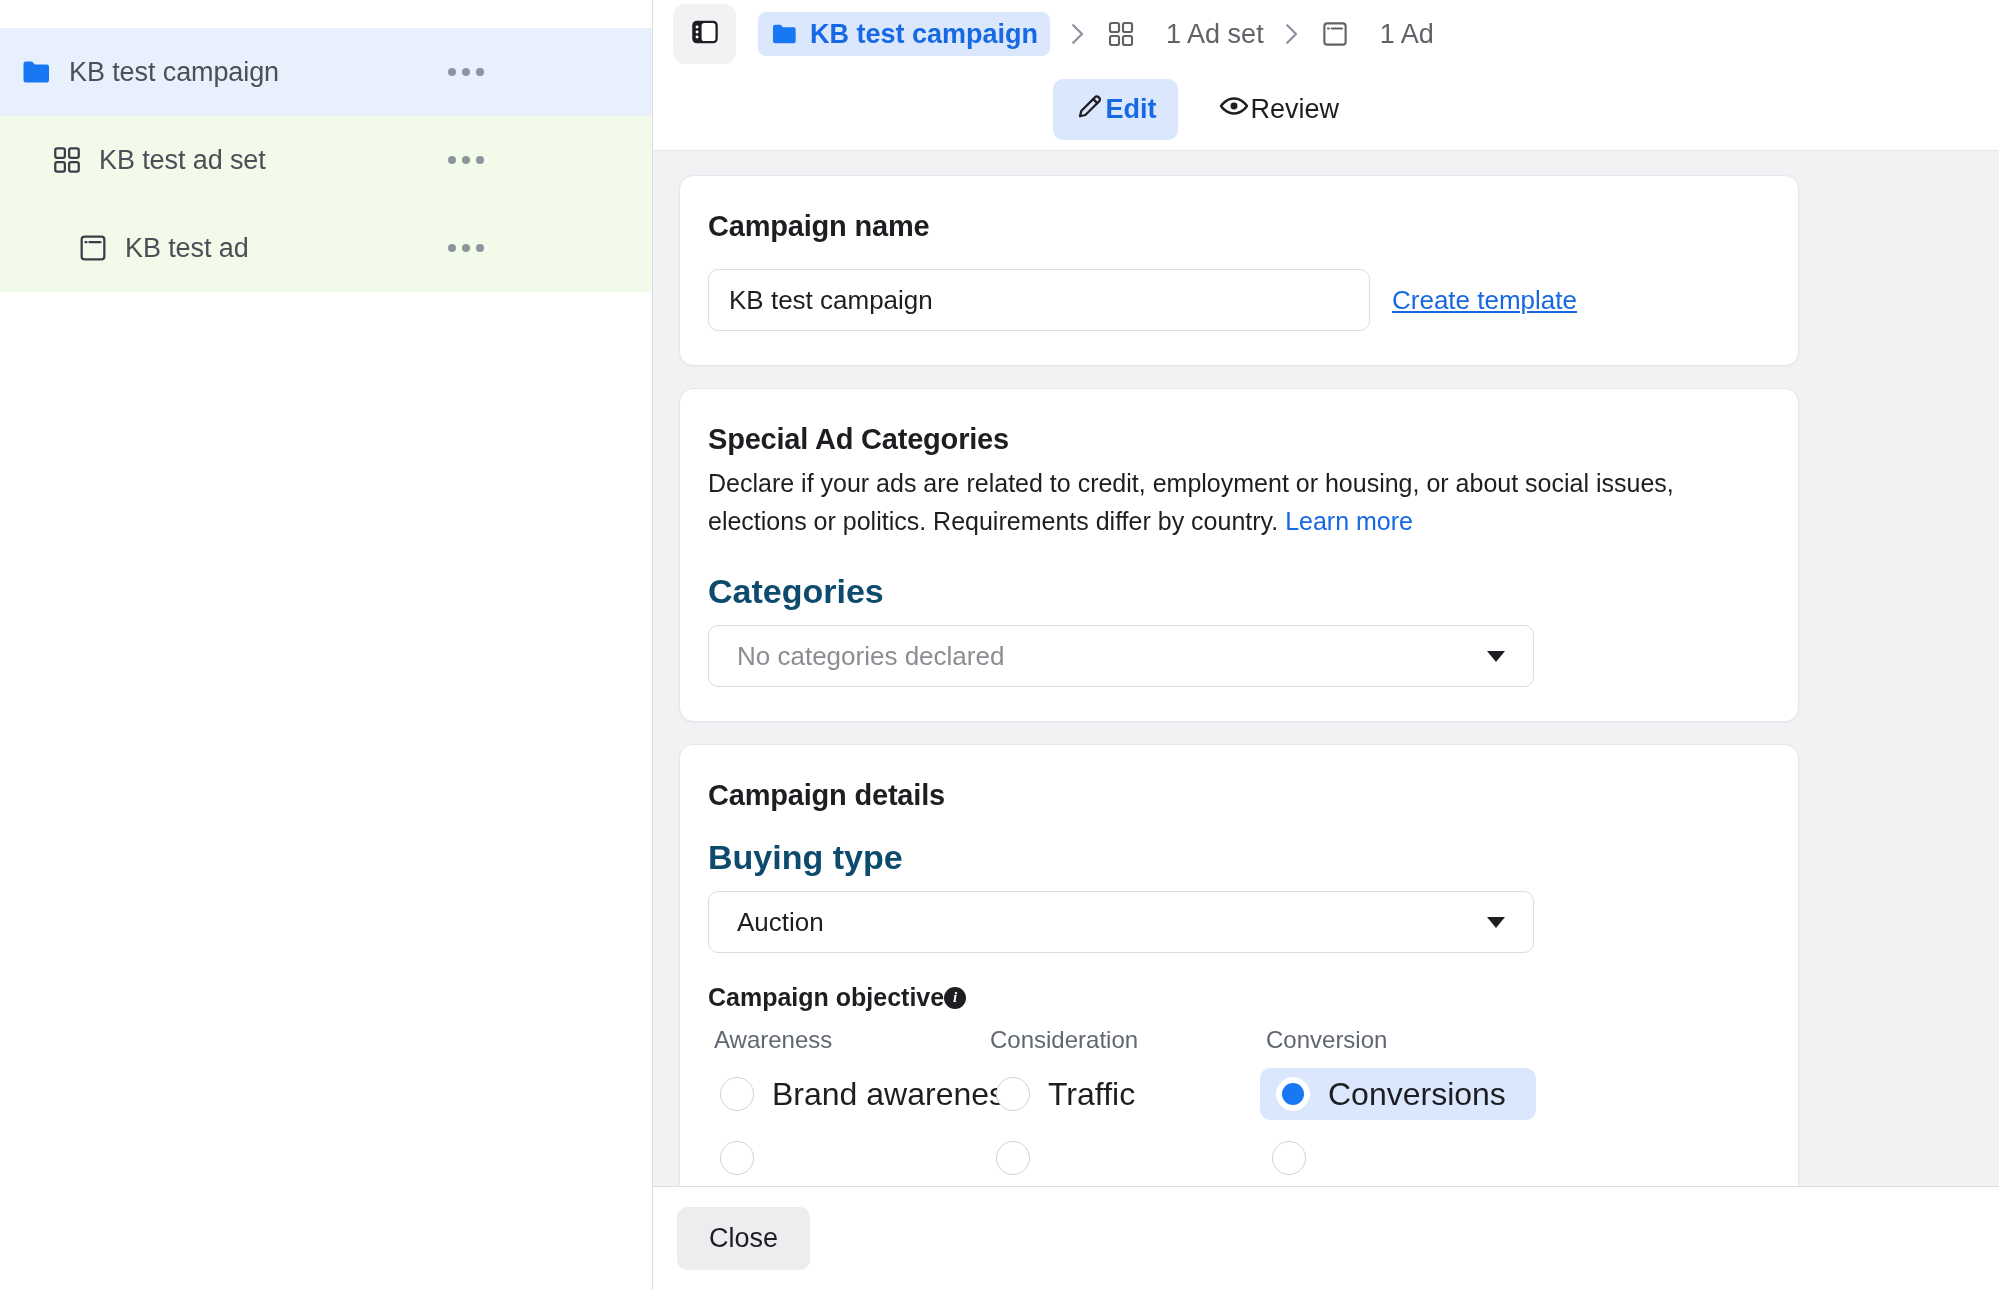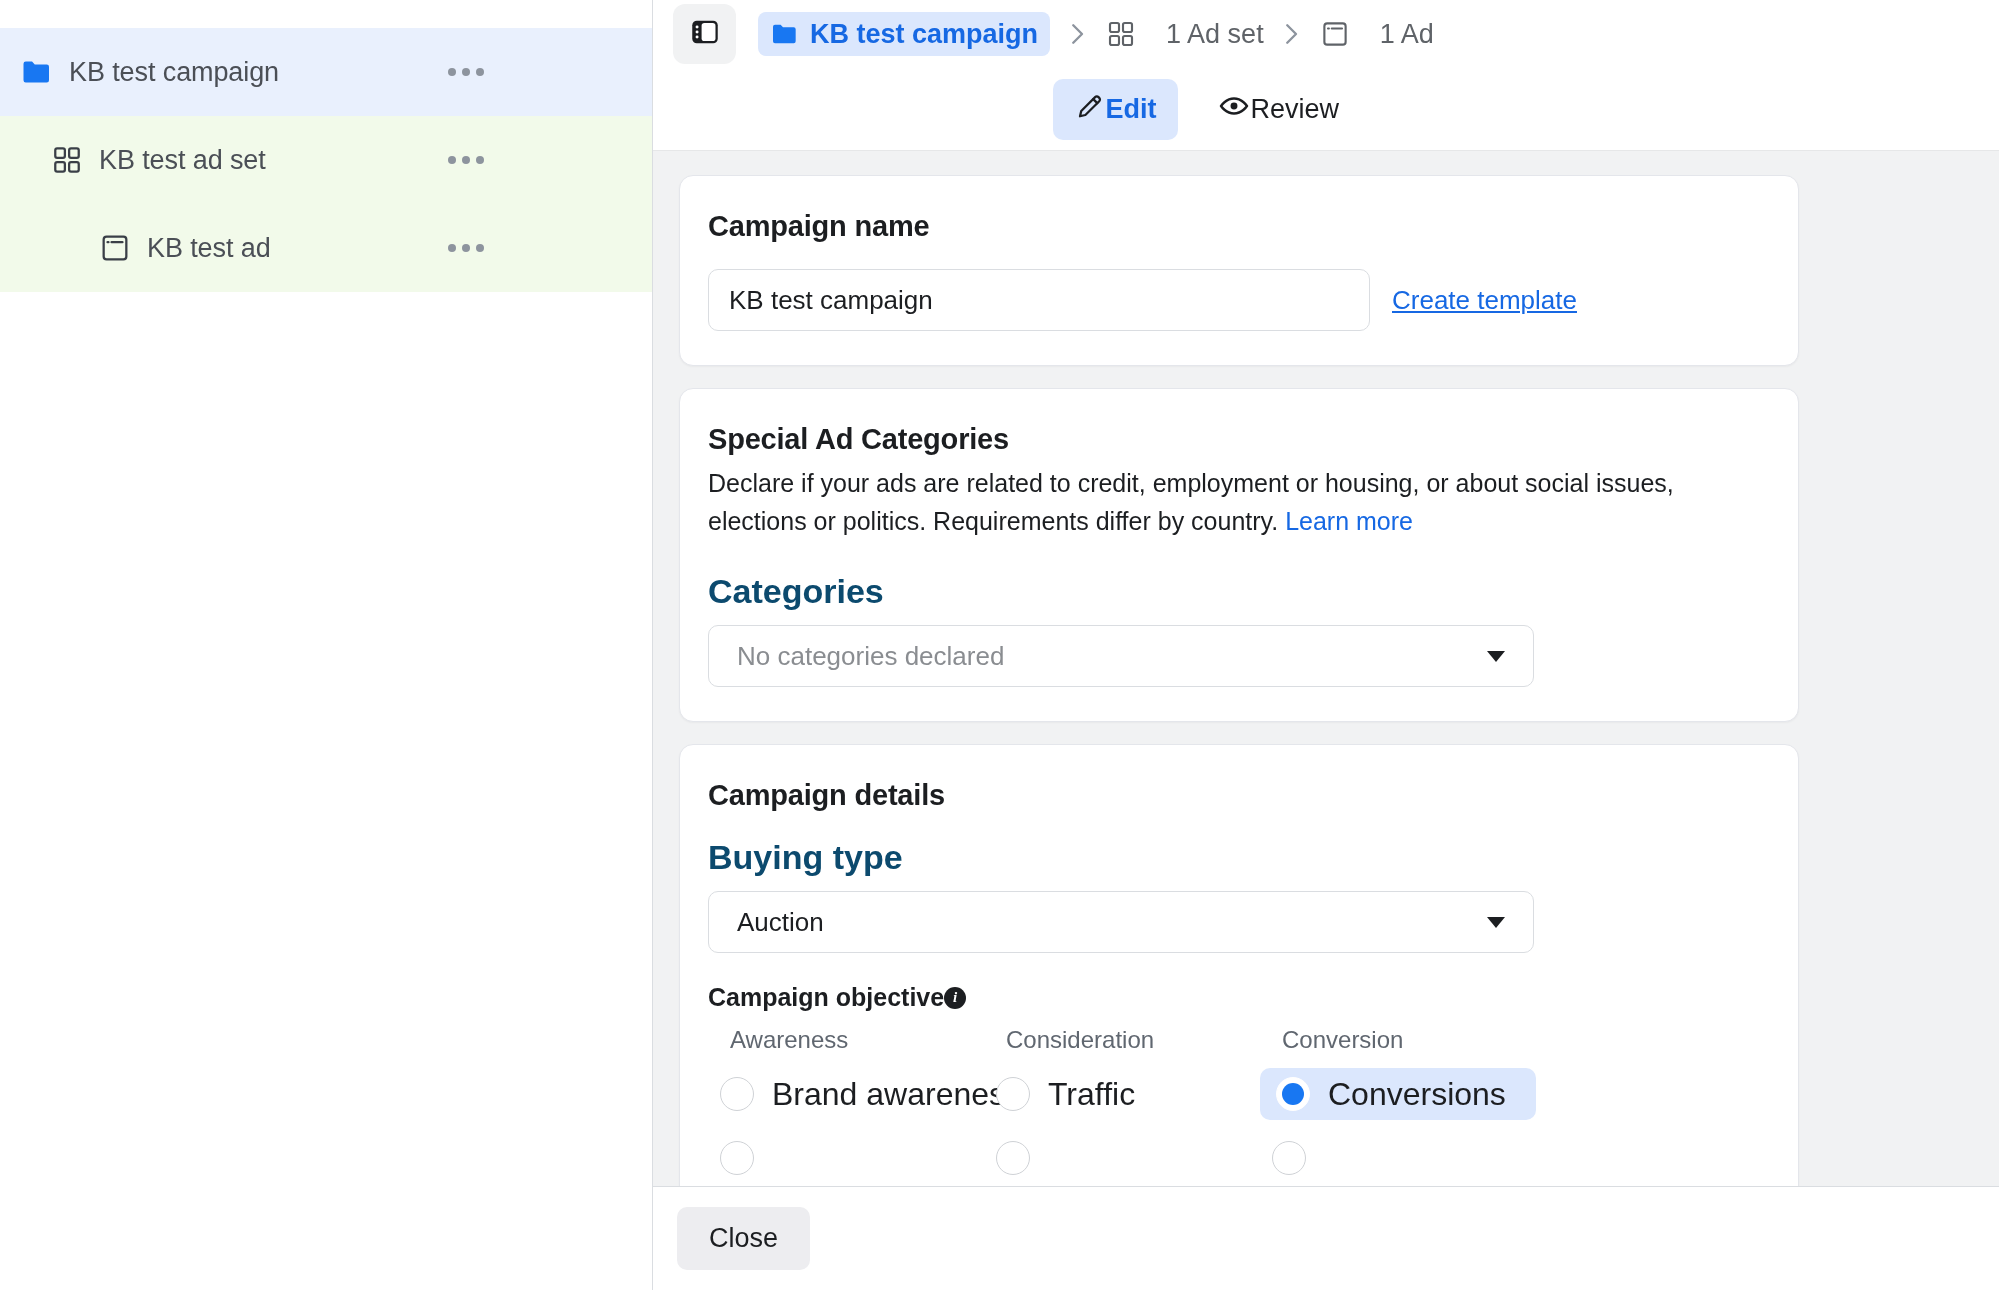--- a/index.html
+++ b/index.html
@@ -42,21 +42,21 @@
   .nav-row.campaign {
     background: #e9f0fd;
     padding-left: 18px;
   }
   .nav-row.adset {
     background: #f2faea;
     padding-left: 48px;
   }
   .nav-row.ad {
     background: #f2faea;
-    padding-left: 96px;
+    padding-left: 74px;
   }
   .nav-icon {
     width: 38px;
     height: 38px;
     flex: 0 0 38px;
     display: flex;
     align-items: center;
     justify-content: center;
     margin-right: 13px;
   }
@@ -295,21 +295,20 @@
     display: grid;
     grid-template-columns: 276px 276px 276px;
     column-gap: 0;
     margin-top: 12px;
   }
   .obj-col-head {
     font-size: 24px;
     color: #606770;
     margin-bottom: 14px;
     padding-left: 6px;
-    margin-left: 16px;
   }
   .obj-opt {
     display: flex;
     align-items: center;
     gap: 18px;
     height: 52px;
     border-radius: 10px;
     padding: 0 12px 0 12px;
     box-sizing: border-box;
     margin-bottom: 12px;

